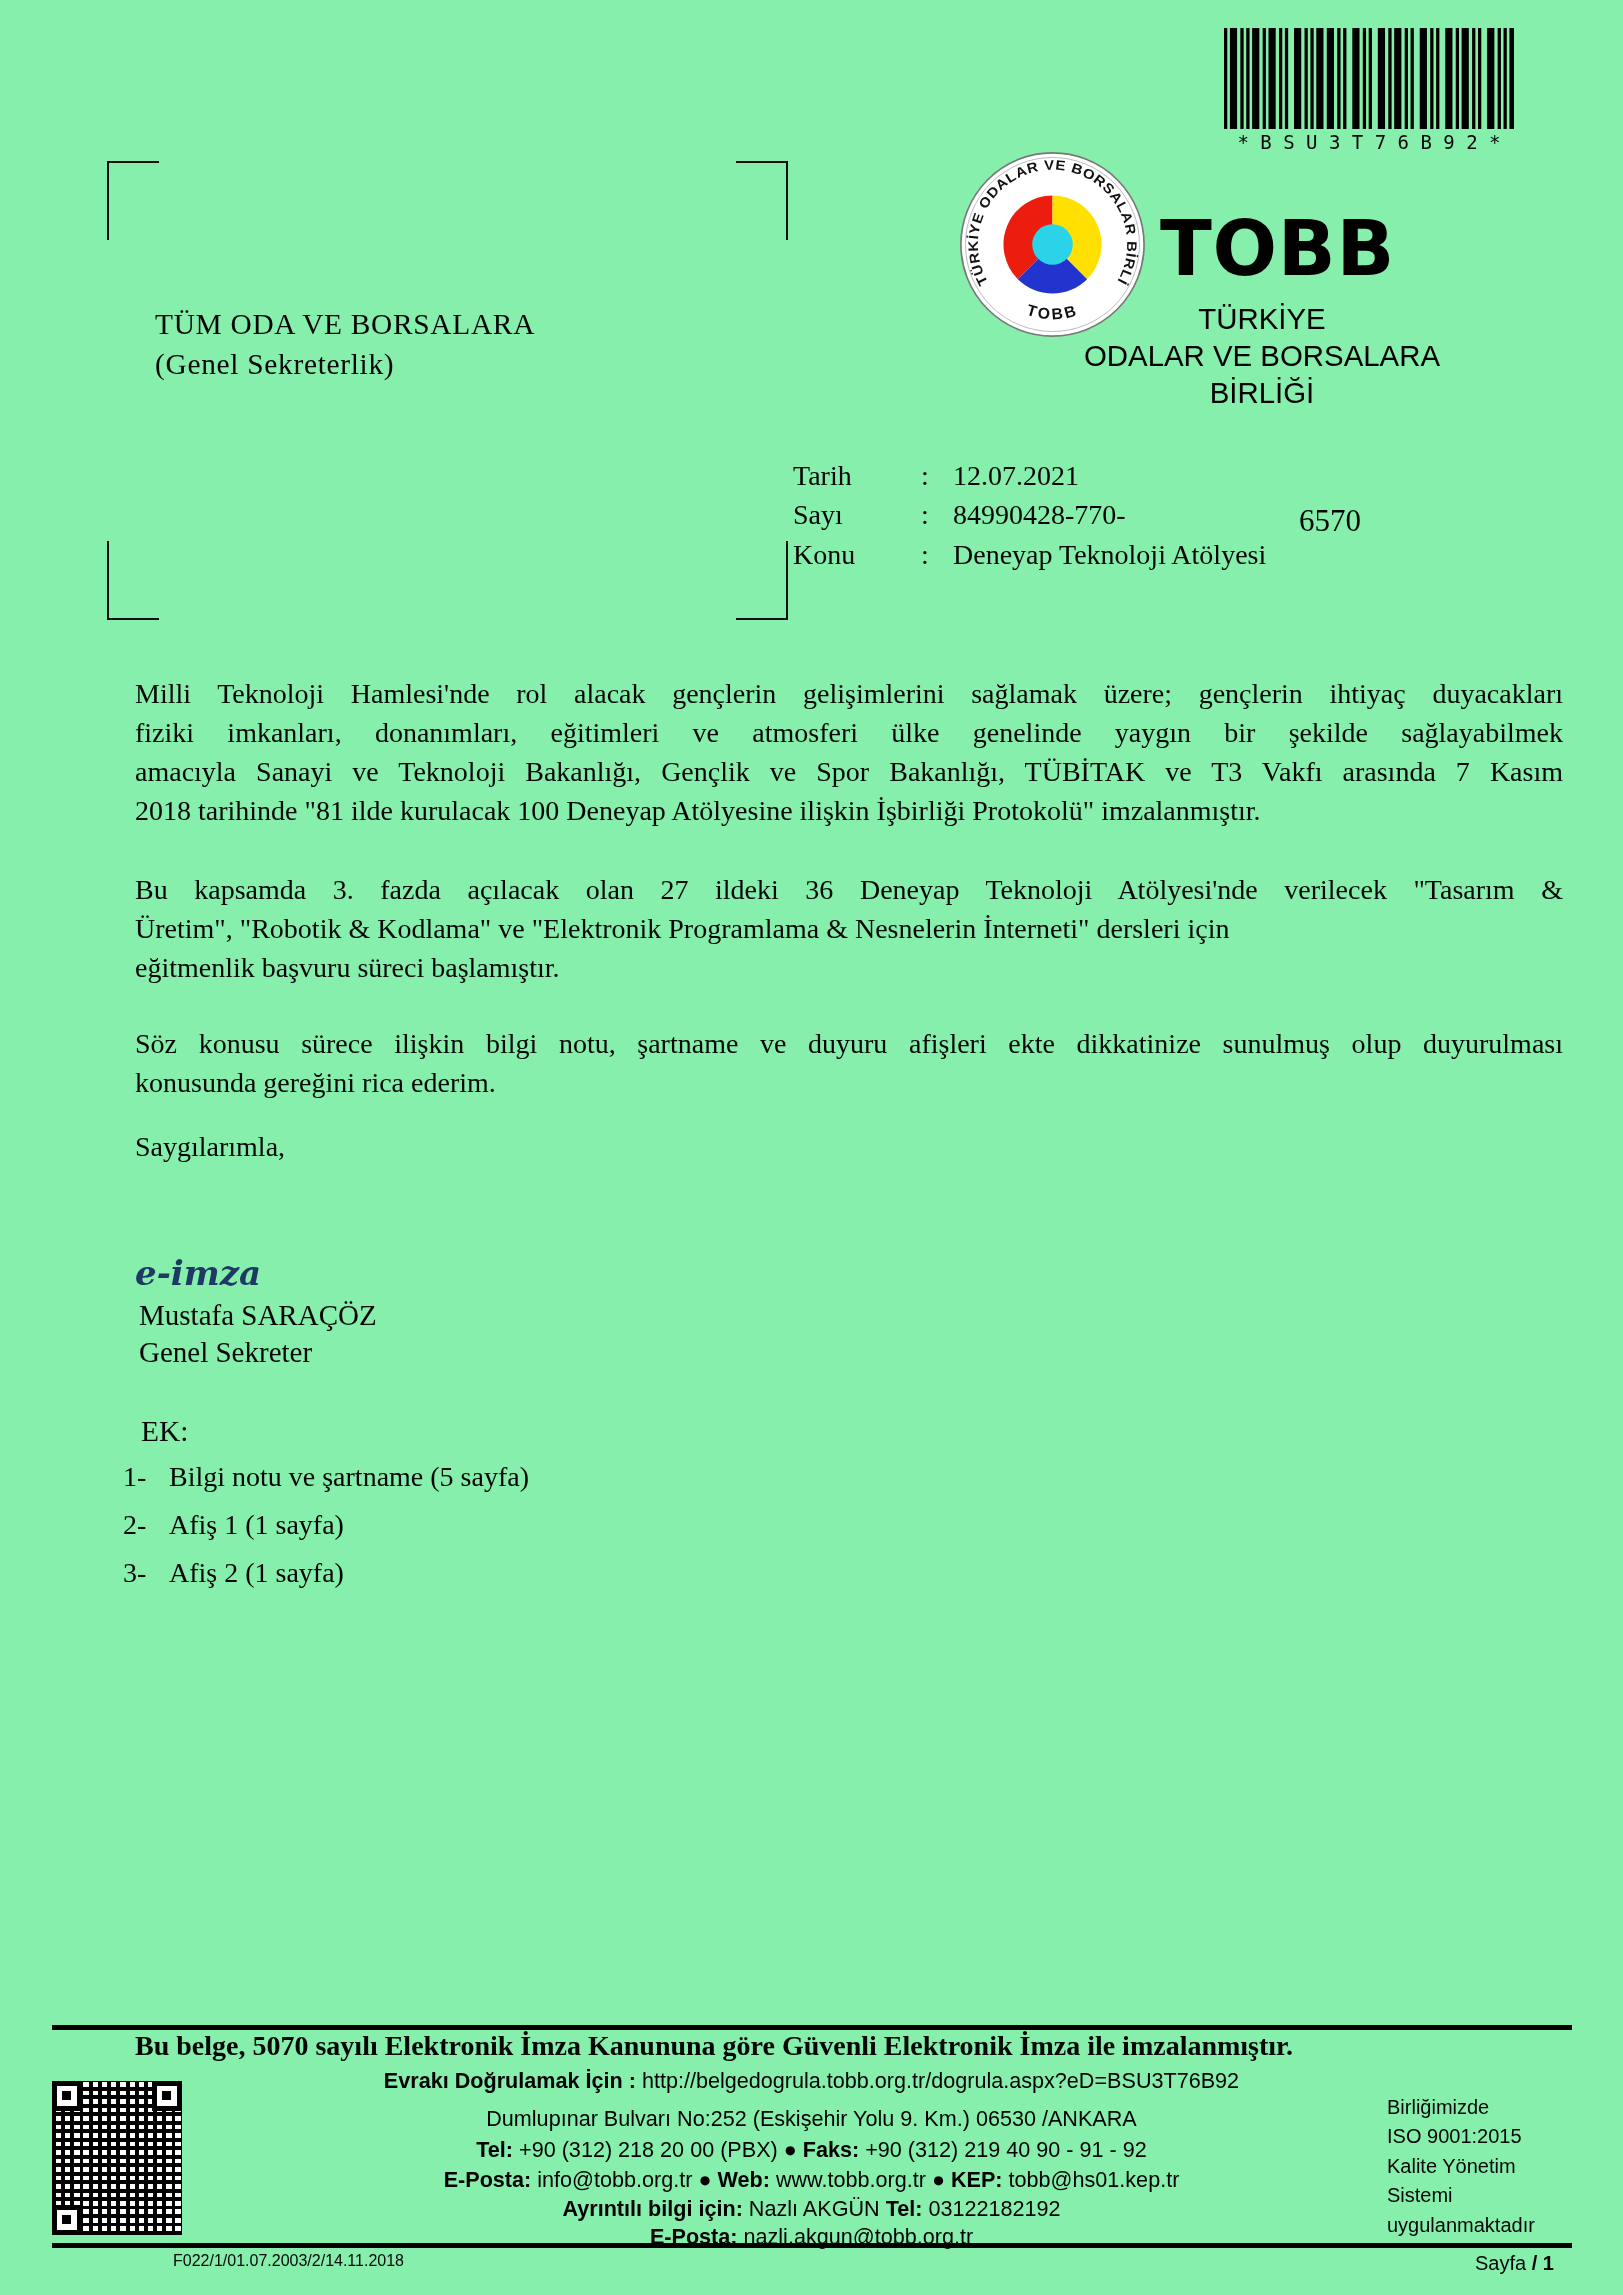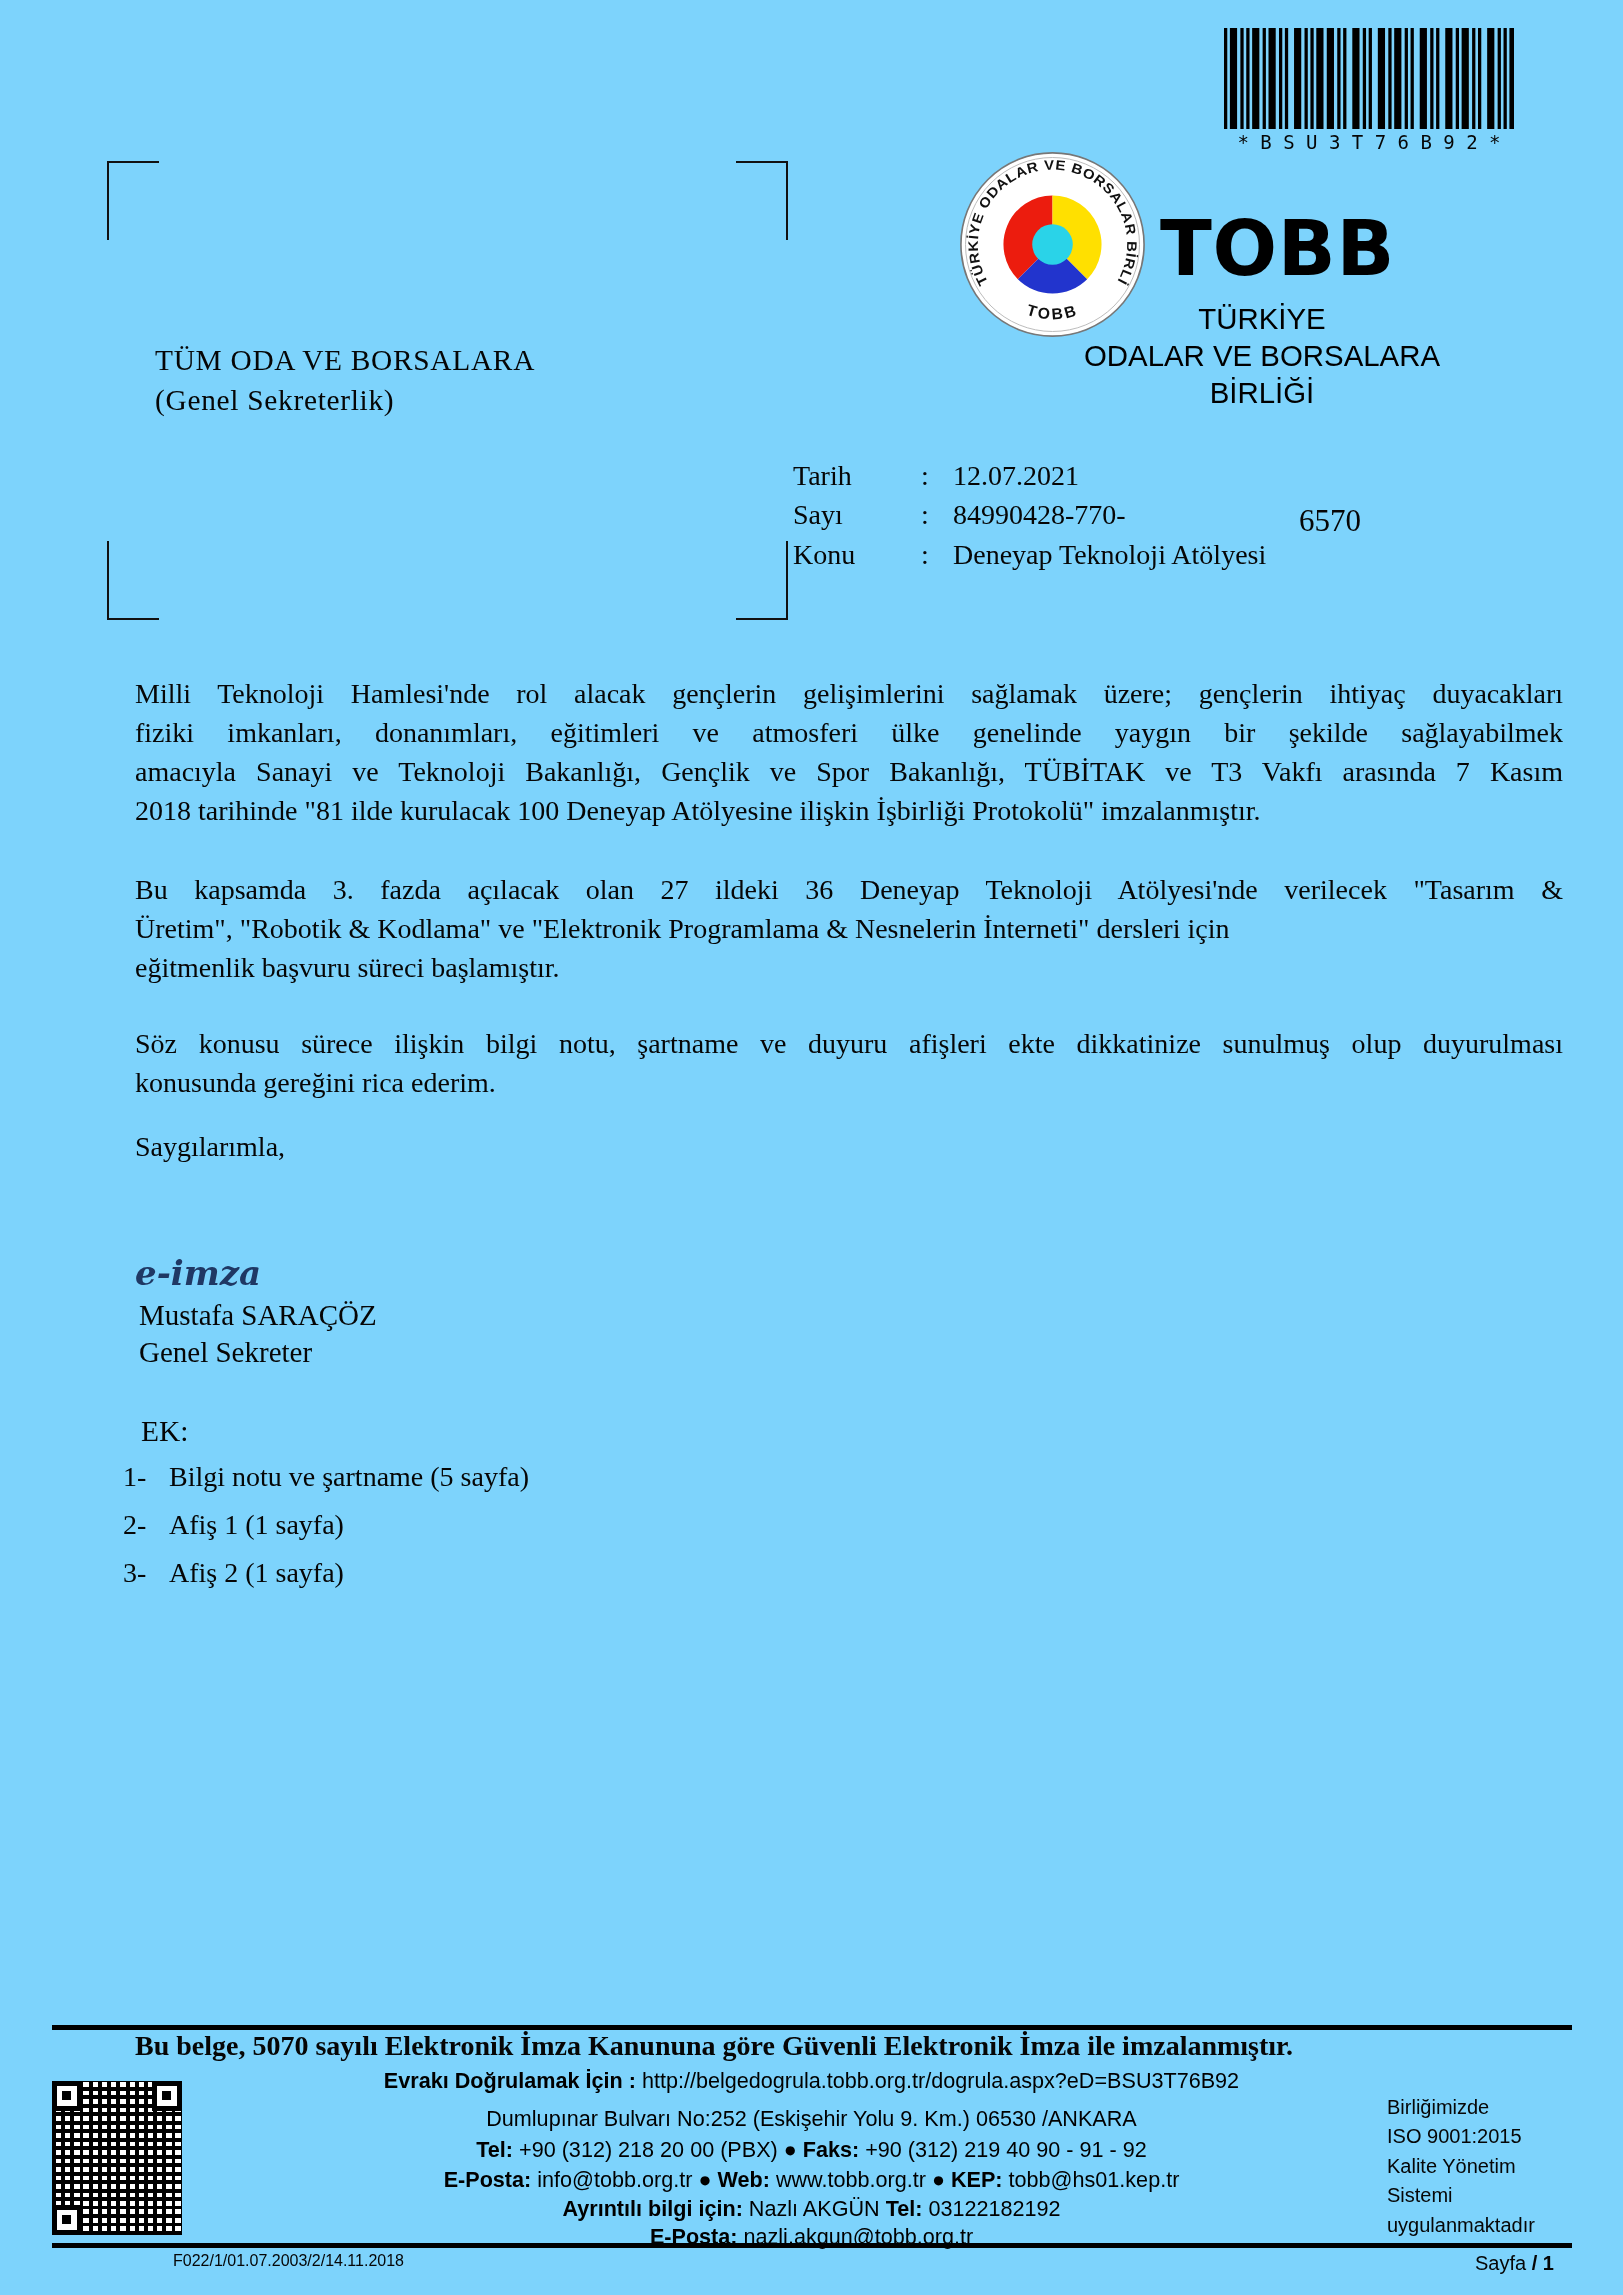--- a/index.html
+++ b/index.html
@@ -1,28 +1,28 @@
 <!DOCTYPE html>
 <html style="font-size:10.5px"><head>
 <meta charset="utf-8">
 <style>
   html,body{margin:0;padding:0;background:#e8e8e8;}
   #page{
-    position:relative;width:1623px;height:2295px;background:#7dd3fc;
+    position:relative;width:1623px;height:2295px;background:#86efac;
     font-family:"Liberation Serif",serif;color:#060606;overflow:hidden;
   }
   .abs{position:absolute;}
   
   .mark{position:absolute;width:50px;height:77px;}
   .mark-tl{left:107px;top:161px;border-left:2.6px solid #111;border-top:2.6px solid #111;}
   .mark-tr{left:736px;top:161px;border-right:2.6px solid #111;border-top:2.6px solid #111;}
   .mark-bl{left:107px;top:541px;border-left:2.6px solid #111;border-bottom:2.6px solid #111;}
   .mark-br{left:736px;top:541px;border-right:2.6px solid #111;border-bottom:2.6px solid #111;}
   
-  .recipient{left:155px;top:308px;font-size:29.4px;letter-spacing:0.7px;margin-top:36px;}
+  .recipient{left:155px;top:308px;font-size:29.4px;letter-spacing:0.7px;}
   .recipient .l2{margin-top:6.5px;}
   
   .barcode{left:1224px;top:27.5px;width:290px;height:101px;}
   .barcode-text{left:1224px;top:131px;width:290px;text-align:center;
     font-family:"DejaVu Sans Mono",monospace;font-size:19px;}
   
   .tobb-big{left:1160px;top:204px;font-family:"DejaVu Sans",sans-serif;
     font-weight:bold;font-size:76px;letter-spacing:0.7px;color:#000;}
   .org-name{left:1071px;top:300px;width:382px;text-align:center;
     font-family:"Liberation Sans",sans-serif;font-weight:normal;font-size:29.4px;line-height:37px;color:#000;}

